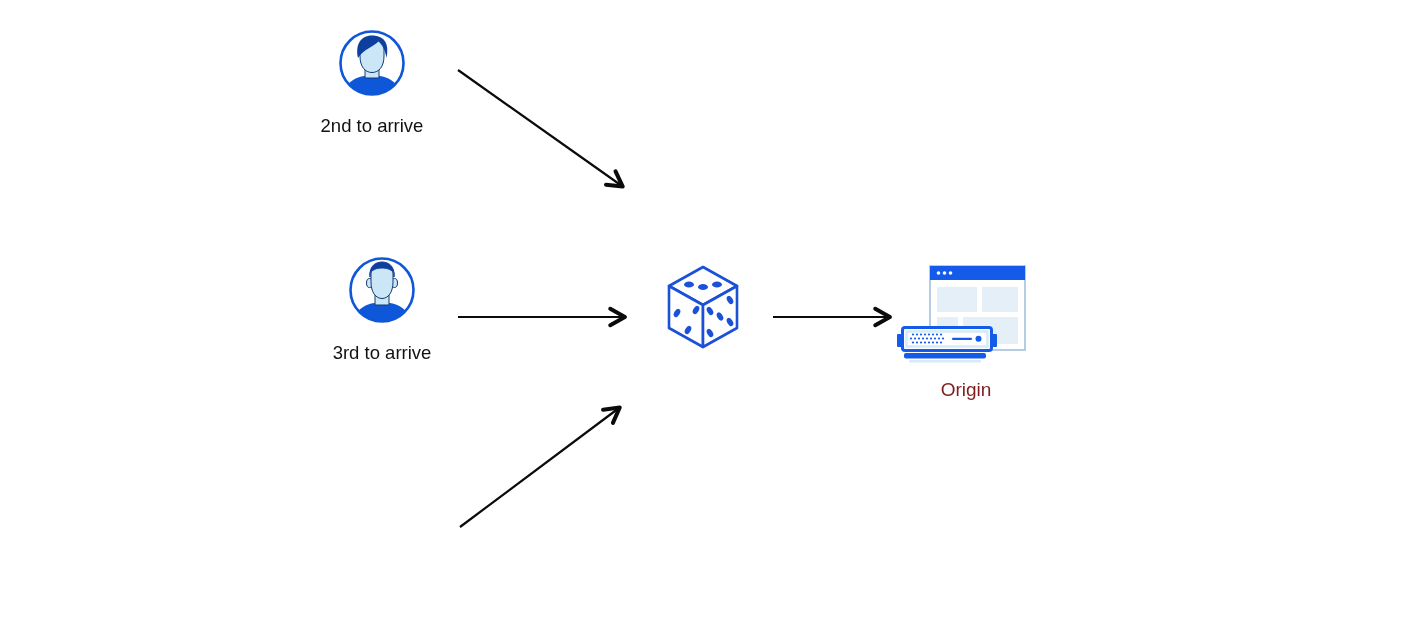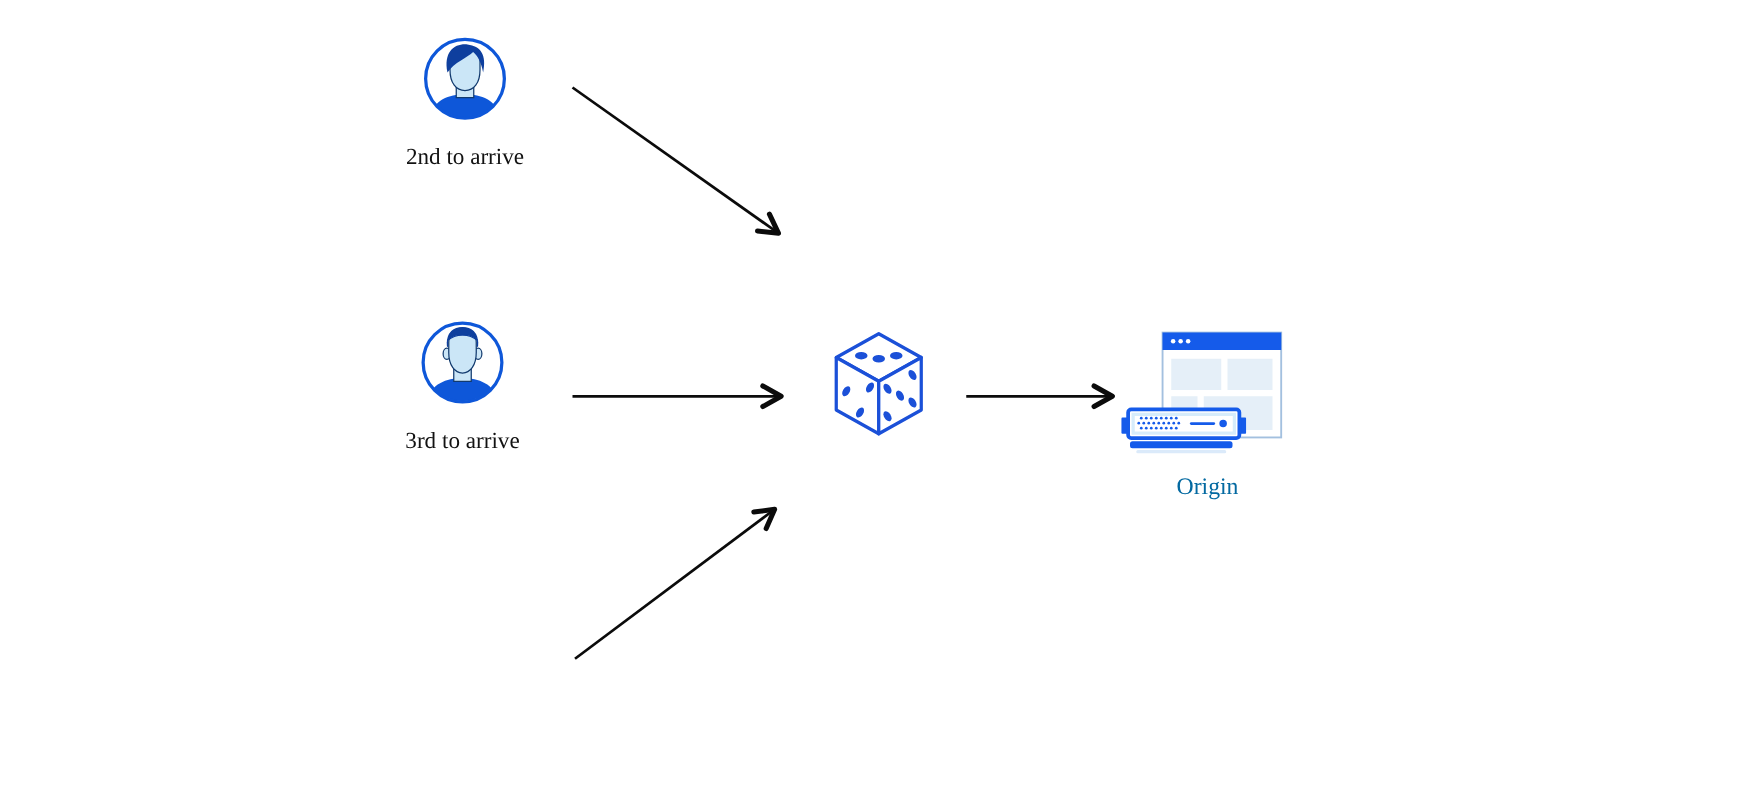--- a/index.html
+++ b/index.html
@@ -1,40 +1,40 @@
 <!DOCTYPE html>
 <html><head>
 <meta charset="utf-8">
 <style>
   html,body{margin:0;padding:0;background:#ffffff;}
   .canvas{
     position:relative;
     width:1206px;height:633px;
     background:#ffffff;
-    font-family:Liberation Serif, serif;
+    font-family:Liberation Sans, sans-serif;
     overflow:hidden;
     padding-left:24px;
   }
   .arrows-layer{position:absolute;left:0;top:0;width:1405px;height:633px;}
   .node{position:absolute;display:flex;flex-direction:column;align-items:center;}
   .node-label{
     font-size:18.5px;line-height:22px;color:#121212;
     white-space:nowrap;text-align:center;
   }
   .client{width:140px;}
   .client .avatar{width:68px;height:68px;display:block;}
   .client .node-label{margin-top:18px;}
   .dice-node{left:664px;top:264px;width:78px;height:86px;}
   .dice-node svg{width:78px;height:86px;display:block;}
   .origin-group{position:absolute;left:880px;top:260px;width:180px;height:145px;}
   .origin-window{position:absolute;left:49px;top:5px;width:97px;height:86px;}
   .origin-server{position:absolute;left:17px;top:64px;width:100px;height:40px;}
   .origin-label{
     position:absolute;left:0;top:119px;width:172px;
-    font-size:19px;color:#0369a1;text-align:center;white-space:nowrap;
+    font-size:19px;color:#7f1d1d;text-align:center;white-space:nowrap;
   }
 </style>
 </head>
 <body>
 
 <div class="canvas">
 
   <svg class="arrows-layer" viewBox="0 0 1405 633">
     <defs>
       <marker id="arrowhead" viewBox="0 0 12 12" refX="9.5" refY="6" markerWidth="10" markerHeight="10" orient="auto">
@@ -59,21 +59,21 @@
         <path d="M4,68 C8,51 20,46.5 34,46.5 C48,46.5 60,51 64,68 Z" fill="#0E57D9"></path>
         <path d="M27,33 L27,49 L41,49 L41,33 Z" fill="#CBE6F7" stroke="#123A6E" stroke-width="1"></path>
         <path d="M22,20 C22,12.5 26.5,10 34,10 C41.5,10 46,12.5 46,20 L46,27 C46,37.5 41,43.5 34,43.5 C27,43.5 22,37.5 22,27 Z" fill="#CBE6F7" stroke="#123A6E" stroke-width="1"></path>
         <path d="M20,29 C16.5,12 26,5.5 36,6.5 C46.5,7.8 51.5,14.5 48.5,29 C47,20.5 44,15.5 40.5,12.5 C35.5,17.5 25.5,20.5 20,29 Z" fill="#0E3F9E"></path>
       </g>
       <circle cx="34" cy="34" r="31.5" fill="none" stroke="#0E57D9" stroke-width="2.6"></circle>
     </svg>
     <div class="node-label">2nd to arrive</div>
   </div>
 
-  <div class="node client" style="left:300px;top:256px;">
+  <div class="node client" style="left:312px;top:256px;">
     <svg class="avatar" viewBox="0 0 68 68">
       <defs>
           <clipPath id="clipB">
             <circle cx="34" cy="34" r="31"></circle>
           </clipPath>
         </defs>
       <circle cx="34" cy="34" r="31.5" fill="#ffffff"></circle>
       <g clip-path="url(#clipB)">
         <path d="M4,68 C8,51 20,46.5 34,46.5 C48,46.5 60,51 64,68 Z" fill="#0E57D9"></path>
         <ellipse cx="21.5" cy="27" rx="3" ry="4.5" fill="#CBE6F7" stroke="#123A6E" stroke-width="1"></ellipse>

